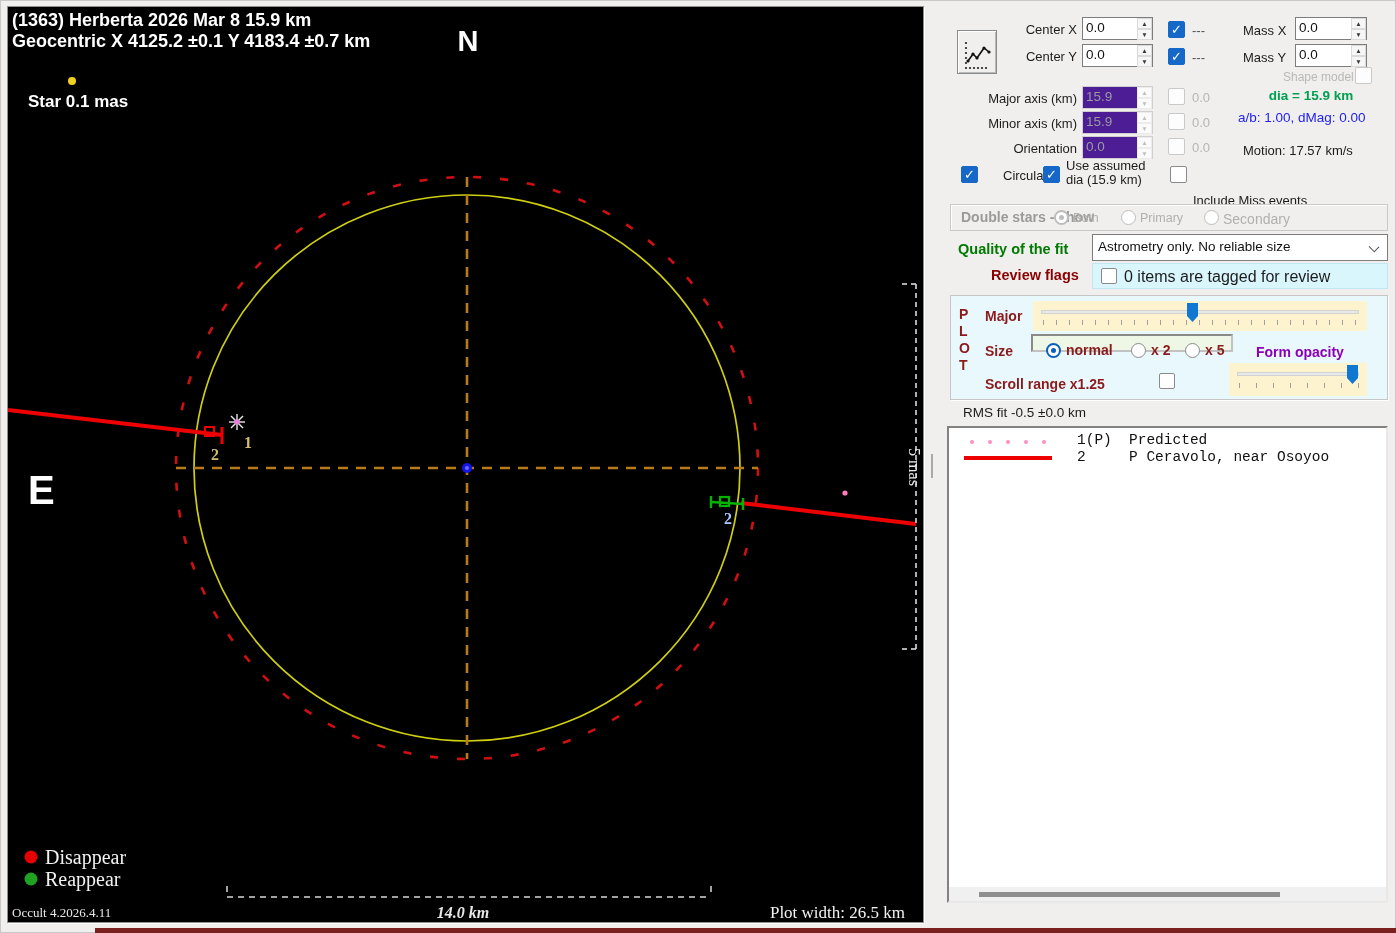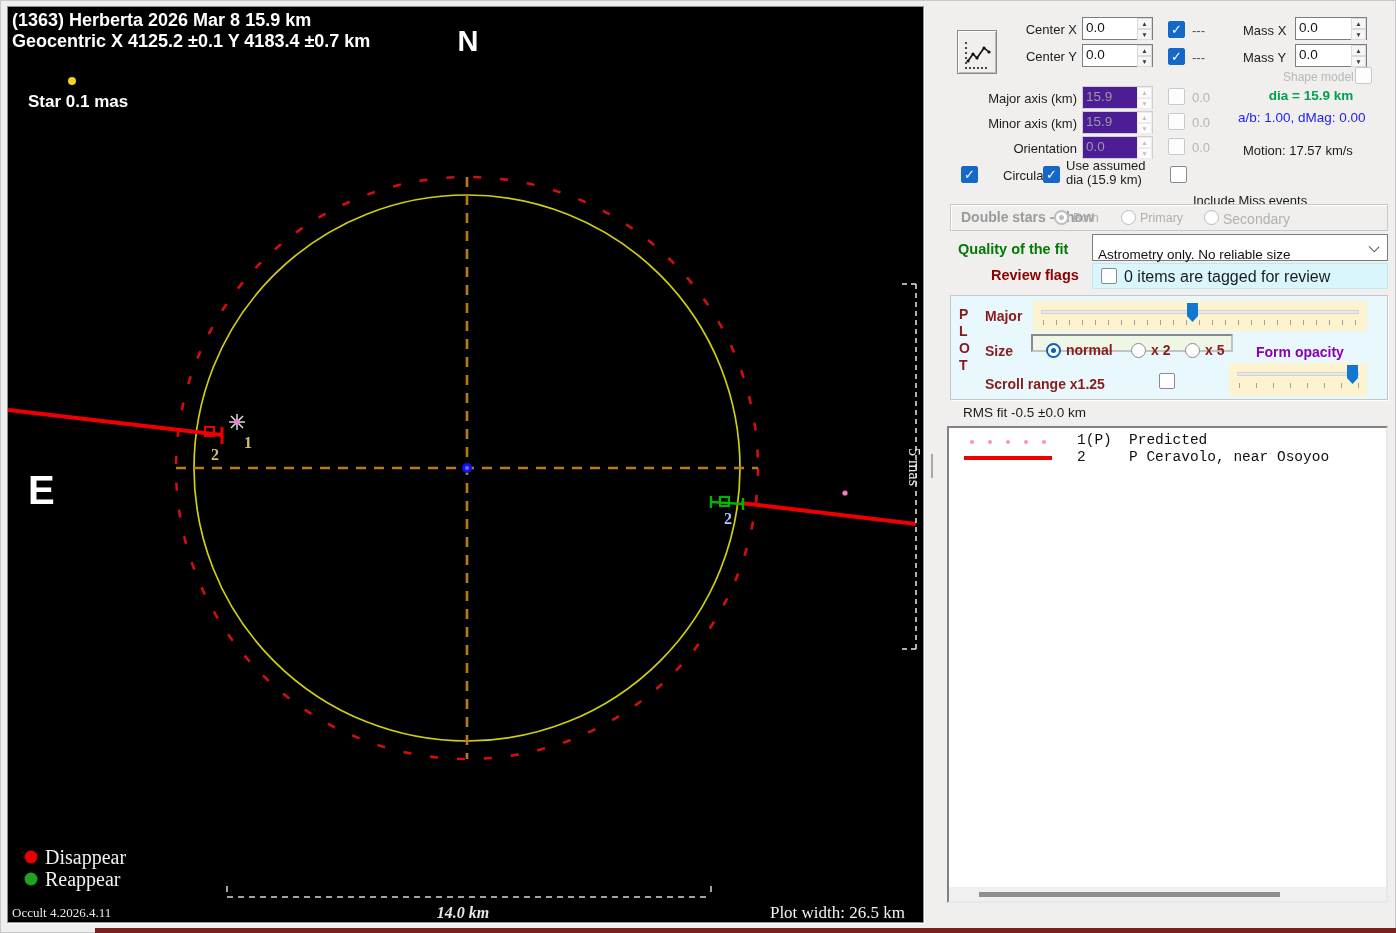--- a/index.html
+++ b/index.html
@@ -50,21 +50,21 @@
   .maroon { color:#8b1a1a; font-weight:bold; font-size:14px; white-space:nowrap; }
 
   .slider-panel { position:absolute; background:#fdf3cf; }
   .slider-track { position:absolute; height:4px; background:#e8e8e8; border:1px solid #d2d2d2; }
   .slider-thumb { position:absolute; width:11px; height:19px; background:#1178d2;
                   clip-path:polygon(0 0,100% 0,100% 68%,50% 100%,0 68%); }
   .ticks { position:absolute; height:5px;
            background:repeating-linear-gradient(to right,#a0a0a0 0 1px,transparent 1px 13px); }
 
   .combo { position:absolute; background:#fff; border:1px solid #7d7d7d; height:27px; }
-  .combo .txt { font-size:13.5px; color:#111; padding:12px 5px; white-space:nowrap; }
+  .combo .txt { font-size:13.5px; color:#111; padding:4px 5px; white-space:nowrap; }
   .combo .chev { position:absolute; right:9px; top:8px; width:8px; height:8px;
                  border-right:1.6px solid #4a4a4a; border-bottom:1.6px solid #4a4a4a;
                  transform:rotate(45deg) scale(1,0.9); }
 
   #listbox { position:absolute; left:947px; top:426px; width:441px; height:477px;
              background:#fff; border:2px solid; border-color:#828282 #e8e8e8 #e8e8e8 #828282; }
   .lb-row { position:absolute; font-family:"Liberation Mono","DejaVu Sans Mono",monospace;
             font-size:14.5px; color:#111; white-space:nowrap; }
   .pdot { display:inline-block; width:4px; height:4px; border-radius:50%; background:#ff8fc0;
           margin-right:14px; vertical-align:middle; }

